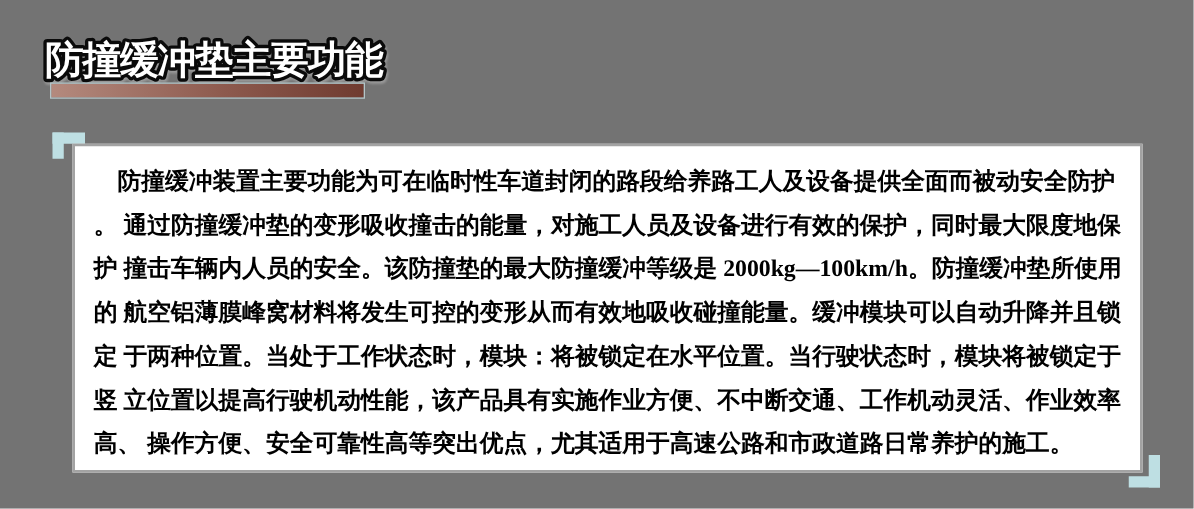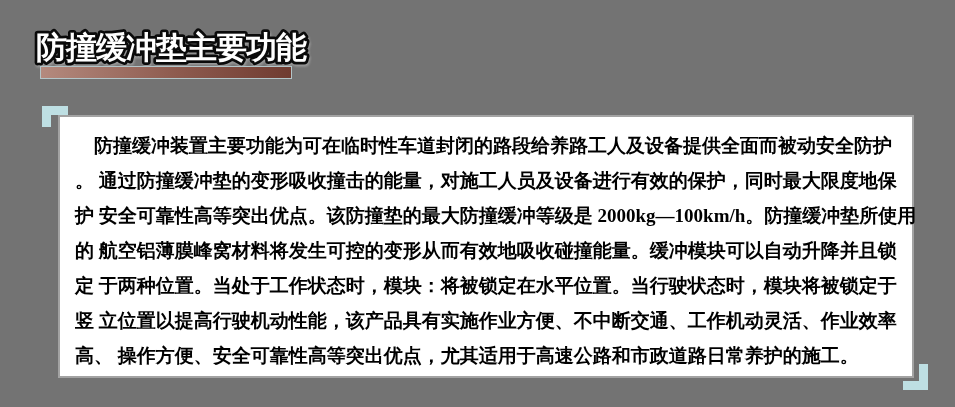--- a/index.html
+++ b/index.html
@@ -89,21 +89,21 @@
   <div class="title-bar"></div>
 
   <div class="bracket bracket-tl">
     <div class="arm-h"></div>
     <div class="arm-v"></div>
   </div>
 
   <div class="text-box">
     <div class="body-line">　防撞缓冲装置主要功能为可在临时性车道封闭的路段给养路工人及设备提供全面而被动安全防护</div>
     <div class="body-line">。 通过防撞缓冲垫的变形吸收撞击的能量，对施工人员及设备进行有效的保护，同时最大限度地保</div>
-    <div class="body-line">护 安全可靠性高等突出优点。该防撞垫的最大防撞缓冲等级是 2000kg—100km/h。防撞缓冲垫所使用</div>
+    <div class="body-line">护 撞击车辆内人员的安全。该防撞垫的最大防撞缓冲等级是 2000kg—100km/h。防撞缓冲垫所使用</div>
     <div class="body-line">的 航空铝薄膜峰窝材料将发生可控的变形从而有效地吸收碰撞能量。缓冲模块可以自动升降并且锁</div>
     <div class="body-line">定 于两种位置。当处于工作状态时，模块：将被锁定在水平位置。当行驶状态时，模块将被锁定于</div>
     <div class="body-line">竖 立位置以提高行驶机动性能，该产品具有实施作业方便、不中断交通、工作机动灵活、作业效率</div>
     <div class="body-line">高、 操作方便、安全可靠性高等突出优点，尤其适用于高速公路和市政道路日常养护的施工。</div>
   </div>
 
   <div class="bracket bracket-br">
     <div class="arm-h"></div>
     <div class="arm-v"></div>
   </div>

